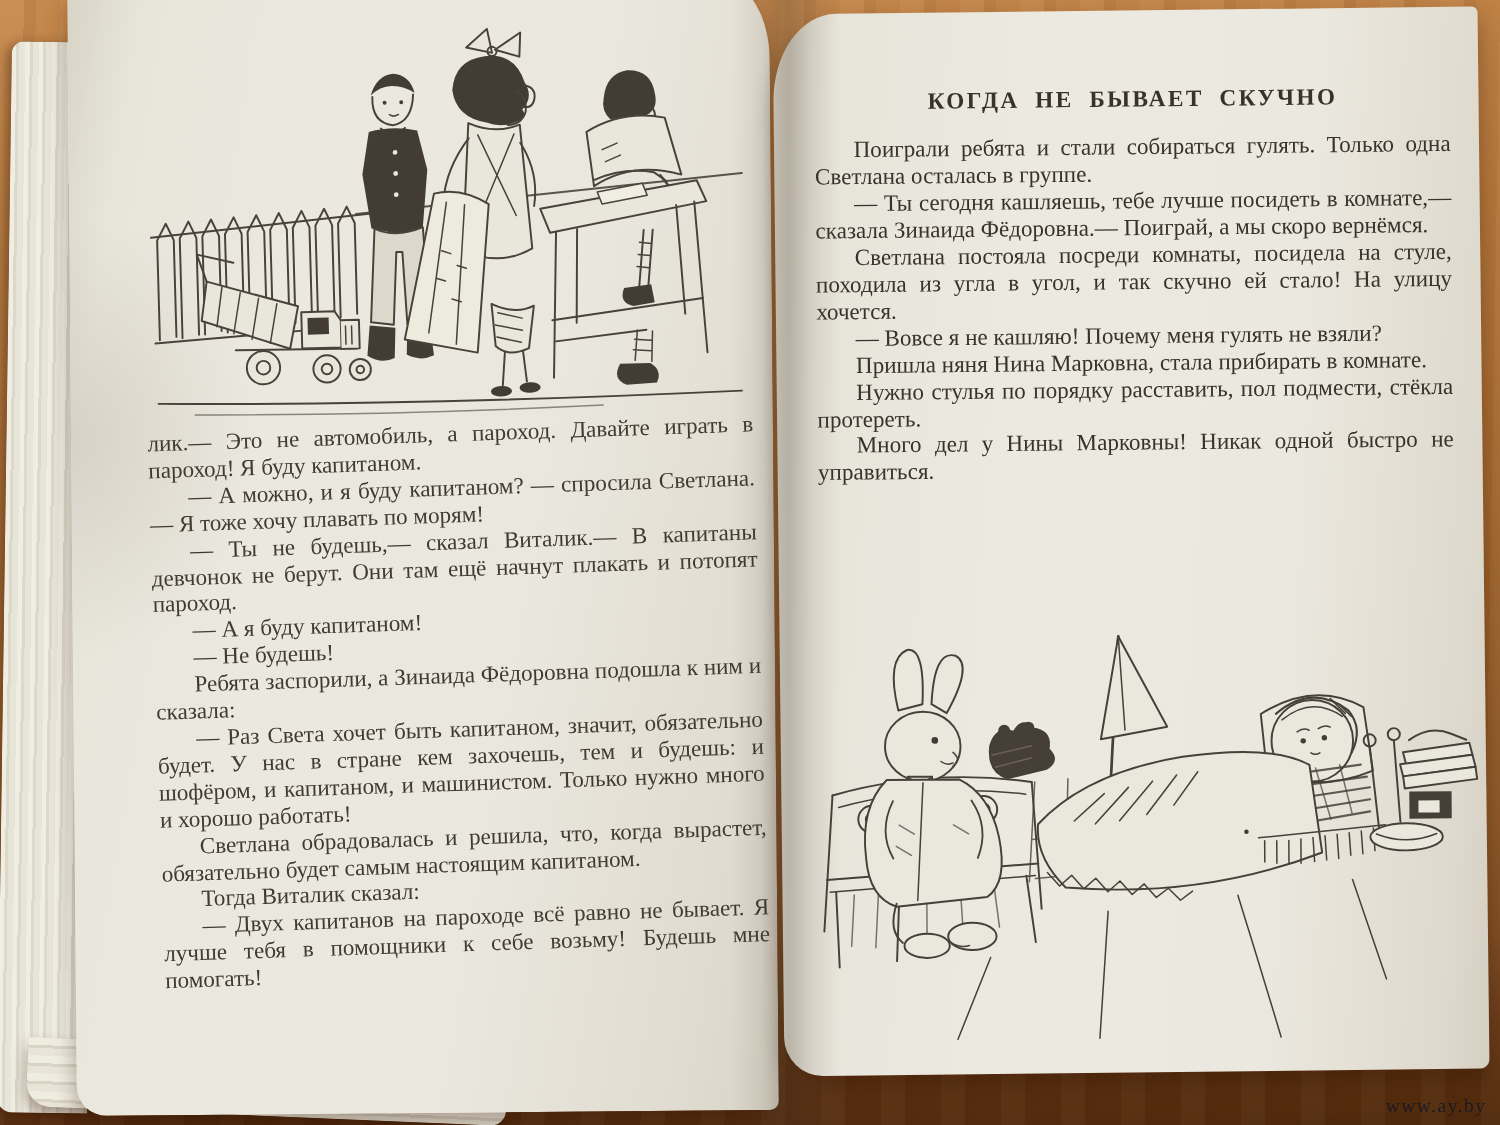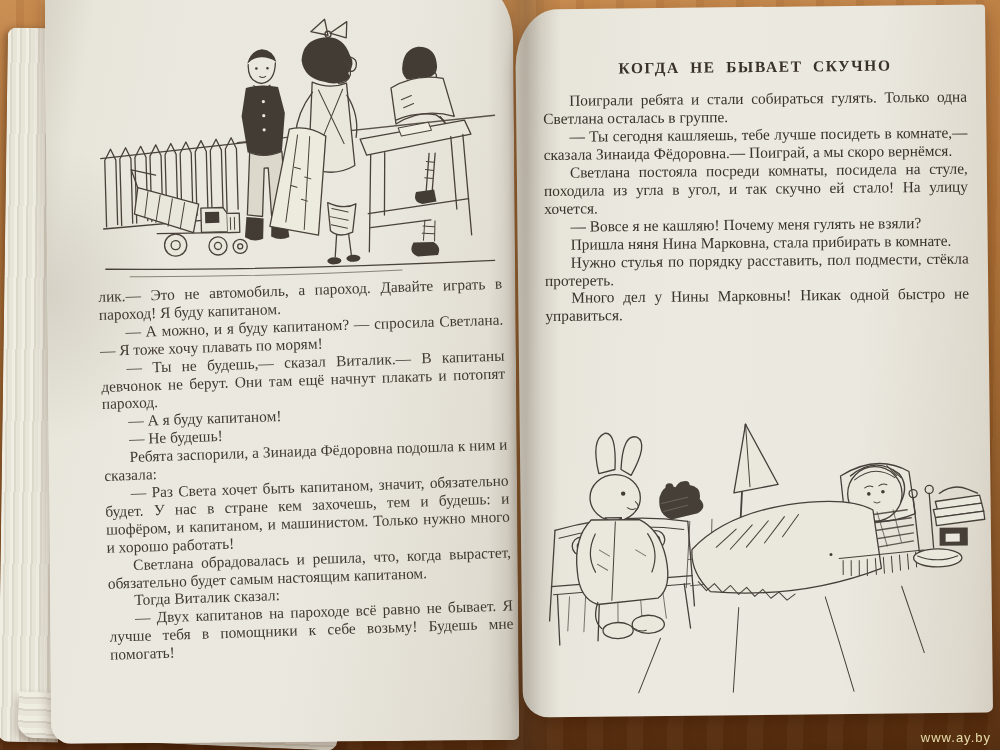--- a/index.html
+++ b/index.html
@@ -51,22 +51,22 @@
   .left-text .para:first-child{text-indent:0;}
   .chapter-title{left:543px;top:58px;width:424px;transform:rotate(-.6deg);
     font-weight:bold;font-size:15.5px;letter-spacing:1.6px;word-spacing:5px;text-align:center;color:#38322a;}
 
   .illu{position:absolute;z-index:4;}
   .illu-left{left:96px;top:16px;width:404px;height:270px;transform:rotate(-1.6deg);}
   .illu-right{left:538px;top:398px;width:450px;height:302px;transform:rotate(-.4deg);}
   .illu svg{width:100%;height:100%;display:block;}
 
   .watermark{position:absolute;right:9px;bottom:5px;z-index:6;
-    font-family:Liberation Sans, sans-serif;font-size:13px;letter-spacing:1px;
-    color:#fef9c3;opacity:.85;margin-left:20px;}
+    font-family:Liberation Serif, serif;font-size:13px;letter-spacing:1px;
+    color:#0f172a;opacity:.85;margin-left:20px;}
 </style>
 </head>
 <body>
 
 <div class="wood"></div>
 <div class="wood-shade"></div>
 
 <div class="edge-stack-left"></div>
 <div class="edge-stack-bottom"></div>
 

